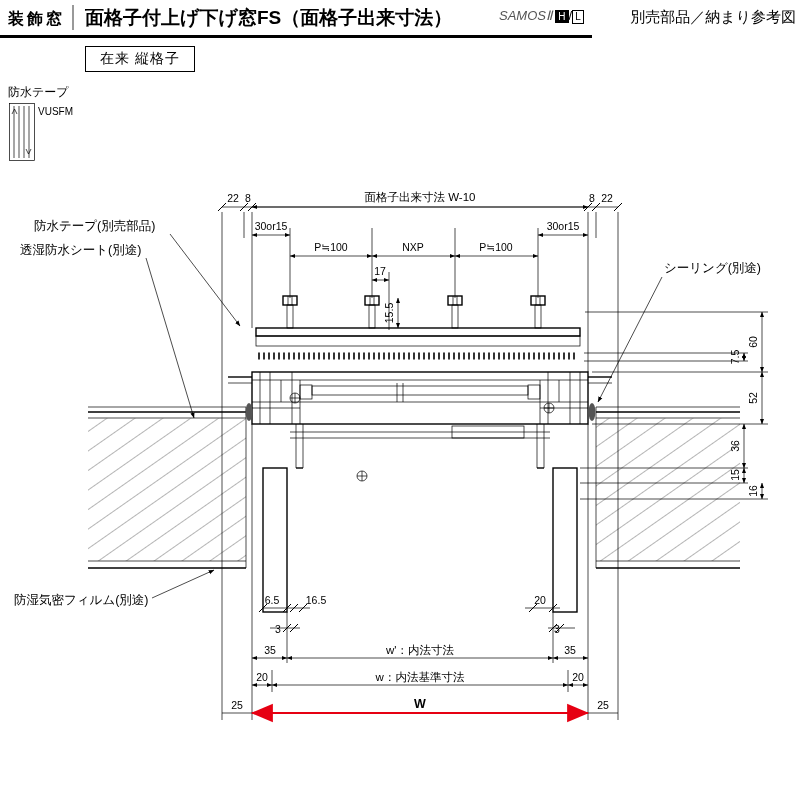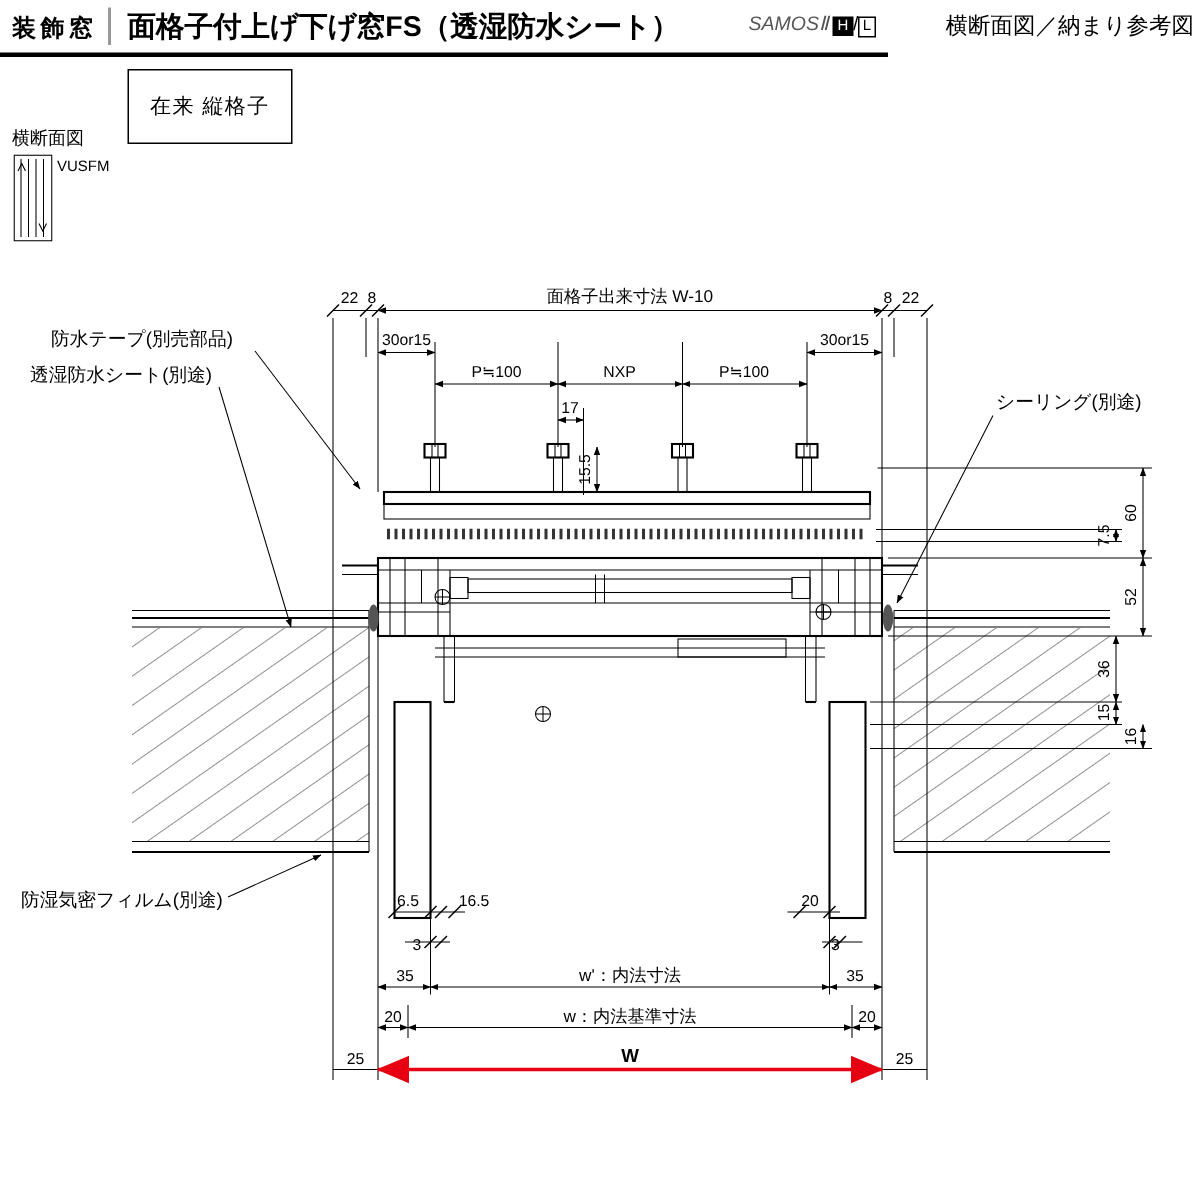--- a/index.html
+++ b/index.html
@@ -8,48 +8,48 @@
   .page > *{position:absolute}
   .category{left:8px;top:9px;font-size:16px;font-weight:bold;letter-spacing:3px}
   .vdiv{left:72px;top:5px;width:2px;height:25px;background:#999}
   .title{left:85px;top:5px;font-size:19px;font-weight:bold;white-space:nowrap}
   .brand{left:499px;top:8px;font-size:13px;font-weight:normal;font-style:italic;color:#555;white-space:nowrap}
   .badge-h{display:inline-block;background:#000;color:#fff;font-style:normal;font-size:10px;line-height:13px;padding:0 3px;margin-left:3px}
   .badge-sep{font-style:normal;color:#000}
   .badge-l{display:inline-block;border:1px solid #000;color:#000;font-style:normal;font-size:10px;line-height:12px;padding:0 2px}
   .doctype{right:4px;top:8px;font-size:15px;white-space:nowrap}
   .rule{left:0;top:35px;width:592px;height:3px;background:#000}
-  .subtitle{left:85px;top:46px;border:1.5px solid #000;font-size:14px;padding:15px 14px;letter-spacing:1px;white-space:nowrap}
+  .subtitle{left:85px;top:46px;border:1.5px solid #000;font-size:14px;padding:3px 14px;letter-spacing:1px;white-space:nowrap}
   .viewlabel{left:8px;top:84px;font-size:12px}
   .model{left:38px;top:106px;font-size:10px}
   .iconbox{left:8px;top:102px}
   .drawing{left:0;top:180px}
   svg .t{stroke:#000;stroke-width:.7;fill:none}
   svg .m{stroke:#000;stroke-width:1.4;fill:none}
   svg .tick{stroke:#000;stroke-width:1;fill:none}
   svg text{font-family:"Liberation Sans",sans-serif}
   svg .dim{font-size:10.5px;fill:#000;text-anchor:middle}
   svg .dimj{font-size:11.5px;fill:#000;text-anchor:middle}
   svg .lbl{font-size:12.5px;fill:#000}
   svg .wbold{font-size:12.5px;font-weight:bold;fill:#000;text-anchor:middle}
 </style>
 </head>
 <body>
 
 <div class="page">
 
   <span class="category">装飾窓</span>
   <span class="vdiv"></span>
-  <span class="title">面格子付上げ下げ窓FS（透湿防水シート）</span>
+  <span class="title">面格子付上げ下げ窓FS（面格子出来寸法）</span>
   <span class="brand"><span>SAMOSⅡ</span><span class="badge-h">H</span><span class="badge-sep">/</span><span class="badge-l">L</span></span>
-  <span class="doctype">横断面図／納まり参考図</span>
+  <span class="doctype">別売部品／納まり参考図</span>
   <div class="rule"></div>
 
   <div class="subtitle">在来 縦格子</div>
-  <div class="viewlabel">横断面図</div>
+  <div class="viewlabel">防水テープ</div>
 
   <svg class="iconbox" width="30" height="62">
     <rect x="1.5" y="1.5" width="25" height="57" class="t"></rect>
     <line x1="6" y1="4" x2="6" y2="56" class="t"></line>
     <line x1="11" y1="4" x2="11" y2="56" class="t"></line>
     <line x1="16" y1="4" x2="16" y2="56" class="t"></line>
     <line x1="21" y1="4" x2="21" y2="56" class="t"></line>
     <path d="M4,12 l2.5,-5 l2.5,5" class="t"></path>
     <path d="M18,47 l2.5,5 l2.5,-5" class="t"></path>
   </svg>

